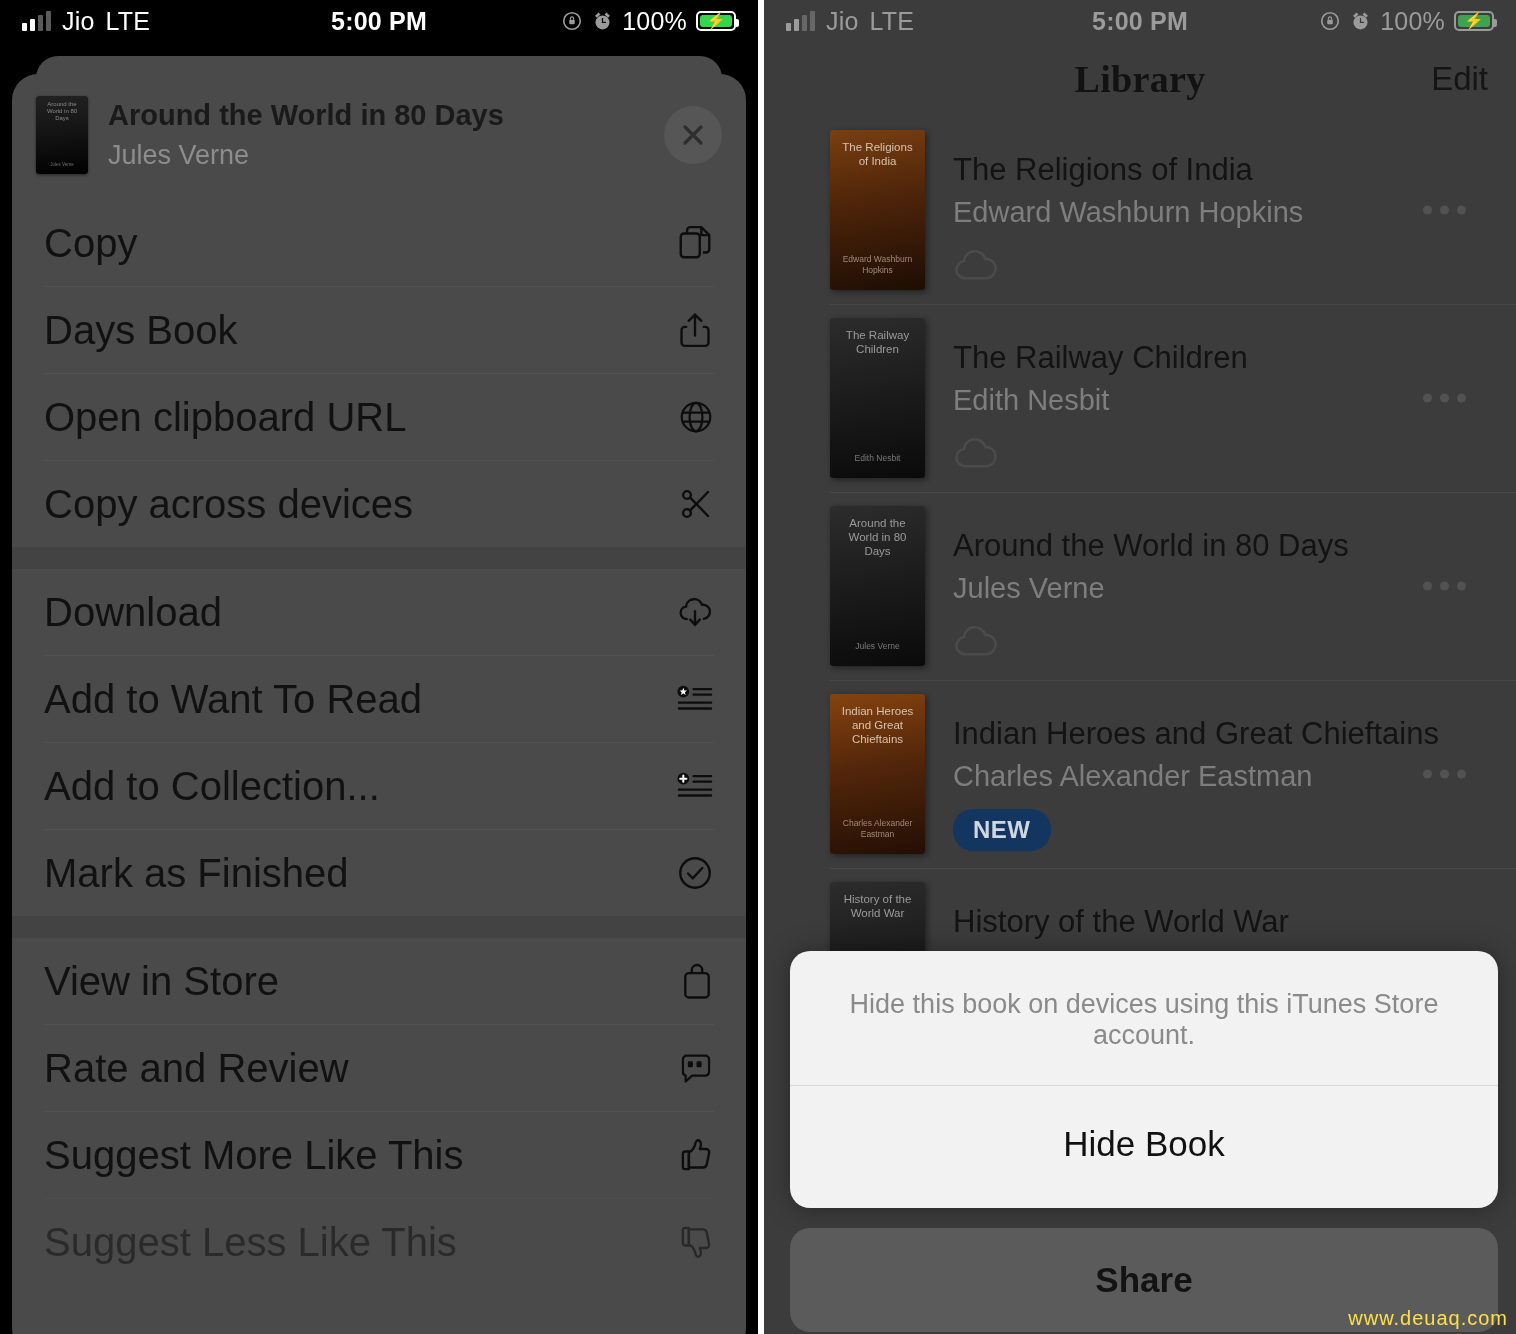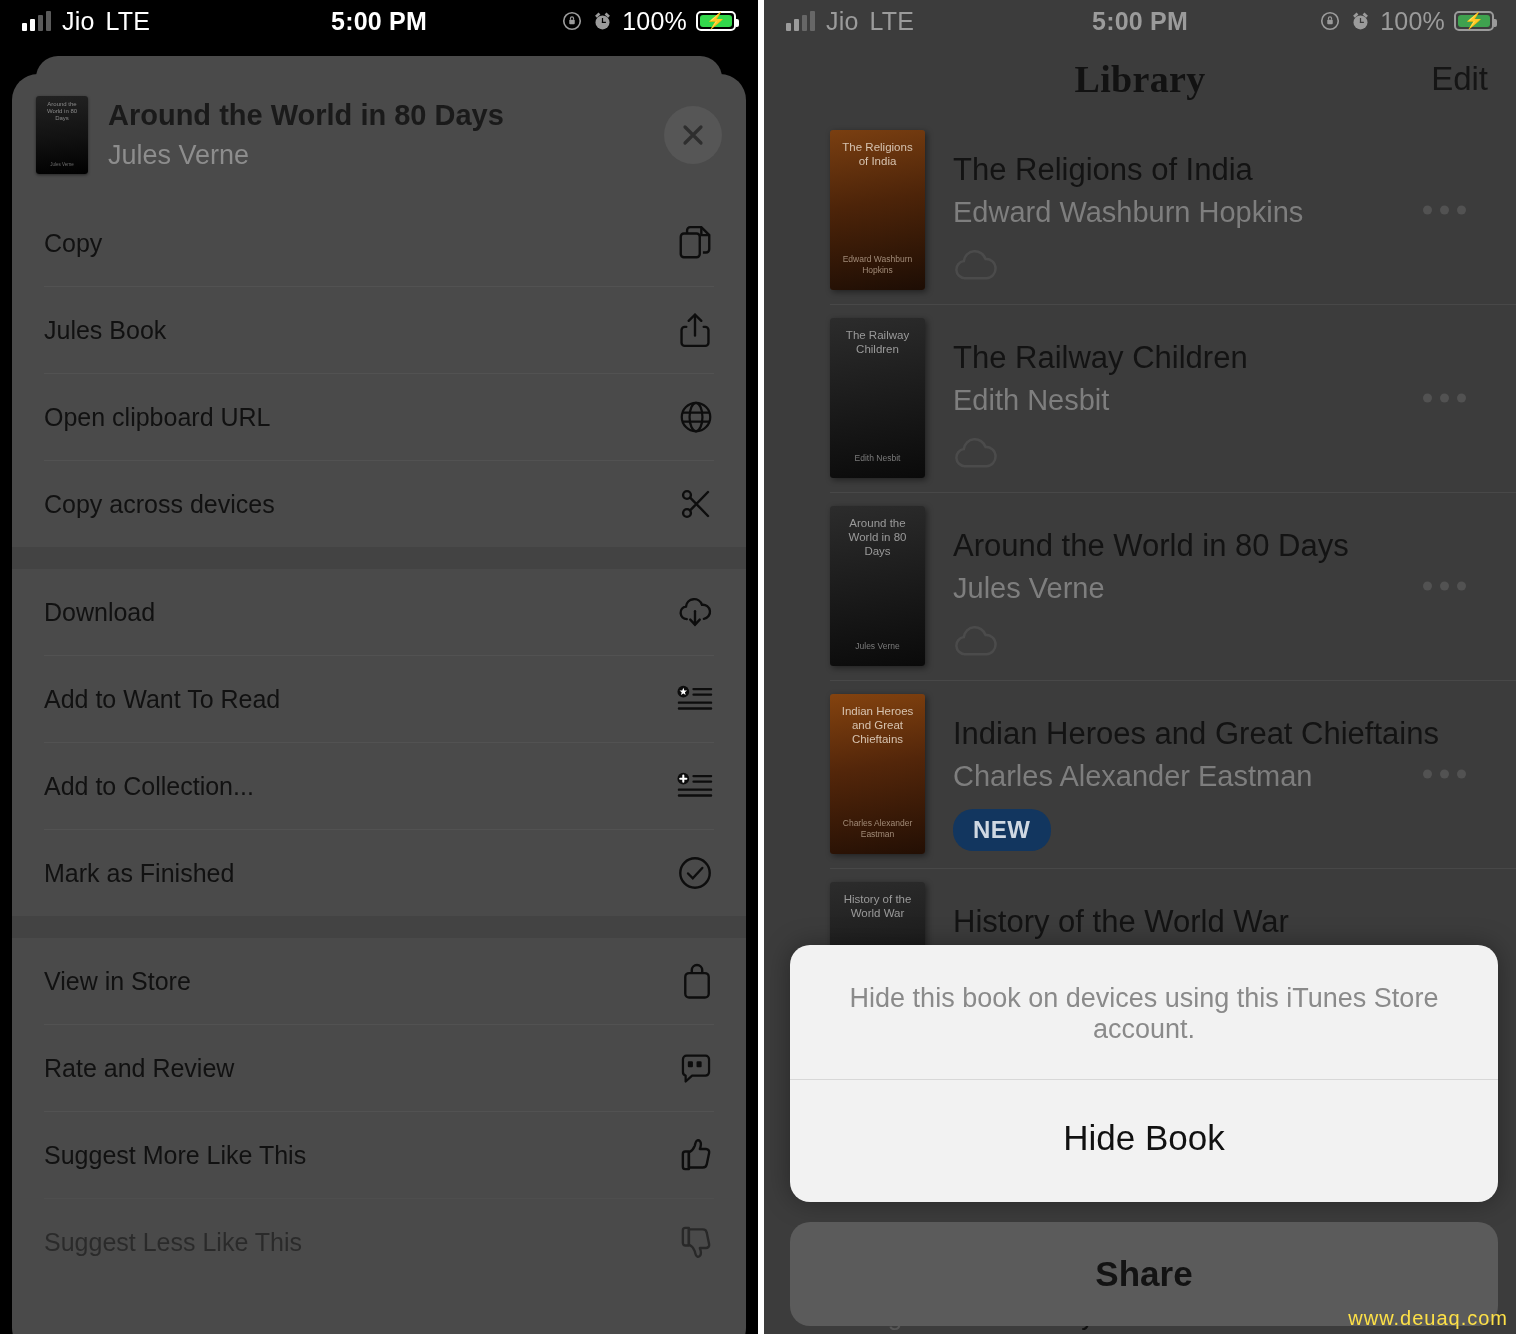--- a/index.html
+++ b/index.html
@@ -133,21 +133,21 @@
   }
   .menu-group { background: #4a4a4a; }
   .group-gap { height: 22px; background: #4a4a4a; }
   .group-gap .inner { height: 100%; background: #434343; }
   .menu-row {
     display: flex; align-items: center;
     height: 86px;
     margin: 0 32px;
     border-top: 1px solid #525252;
     color: #111;
-    font-size: 25px;
+    font-size: 40px;
   }
   .menu-row.first { border-top: none; }
   .menu-row .label { flex: 1 1 auto; }
   .menu-row .ricon { flex: 0 0 auto; color: #0d0d0d; width: 44px; display:flex; justify-content:flex-end; }
   .menu-row.highlight {
     background: #ffffff;
     margin: 0;
     padding: 0 32px;
     border-top: none;
     box-sizing: border-box;
@@ -217,21 +217,21 @@
     letter-spacing: .5px;
   }
   .dots {
     position: absolute; right: 50px; top: 50%; transform: translateY(-50%);
     display: flex; gap: 8px;
   }
   .dots i { width: 9px; height: 9px; border-radius: 50%; background: #525252; display:block; }
 
   
   .as-wrap {
-    position: absolute; left: 26px; right: 18px; bottom: 8px;
+    position: absolute; left: 26px; right: 18px; bottom: 2px;
   }
   .as-panel {
     background: #f2f2f2;
     border-radius: 20px;
     overflow: hidden;
     box-shadow: 0 0 26px rgba(0,0,0,.35);
   }
   .as-msg {
     text-align: center;
     font-size: 27px;
@@ -346,21 +346,21 @@
           <span class="label">Copy</span>
           <span class="ricon">
             <svg width="38" height="38" viewBox="0 0 24 24" fill="none" stroke="#0d0d0d" stroke-width="1.5">
               <rect x="3" y="6" width="12" height="15" rx="2"></rect>
               <path d="M7 6V4a2 2 0 0 1 2-2h7l5 5v9a2 2 0 0 1-2 2h-2"></path>
               <path d="M16 2v5h5"></path>
             </svg>
           </span>
         </div>
         <div class="menu-row">
-          <span class="label">Jules Book</span>
+          <span class="label">Days Book</span>
           <span class="ricon">
             <svg width="38" height="38" viewBox="0 0 24 24" fill="none" stroke="#0d0d0d" stroke-width="1.5" stroke-linecap="round">
               <path d="M12 2.5v13"></path>
                 <path d="M8 6.2 12 2.3 16 6.2"></path>
               <path d="M6.5 10H5.5a2 2 0 0 0-2 2v8a2 2 0 0 0 2 2h13a2 2 0 0 0 2-2v-8a2 2 0 0 0-2-2h-1"></path>
             </svg>
           </span>
         </div>
         <div class="menu-row">
           <span class="label">Open clipboard URL</span>

